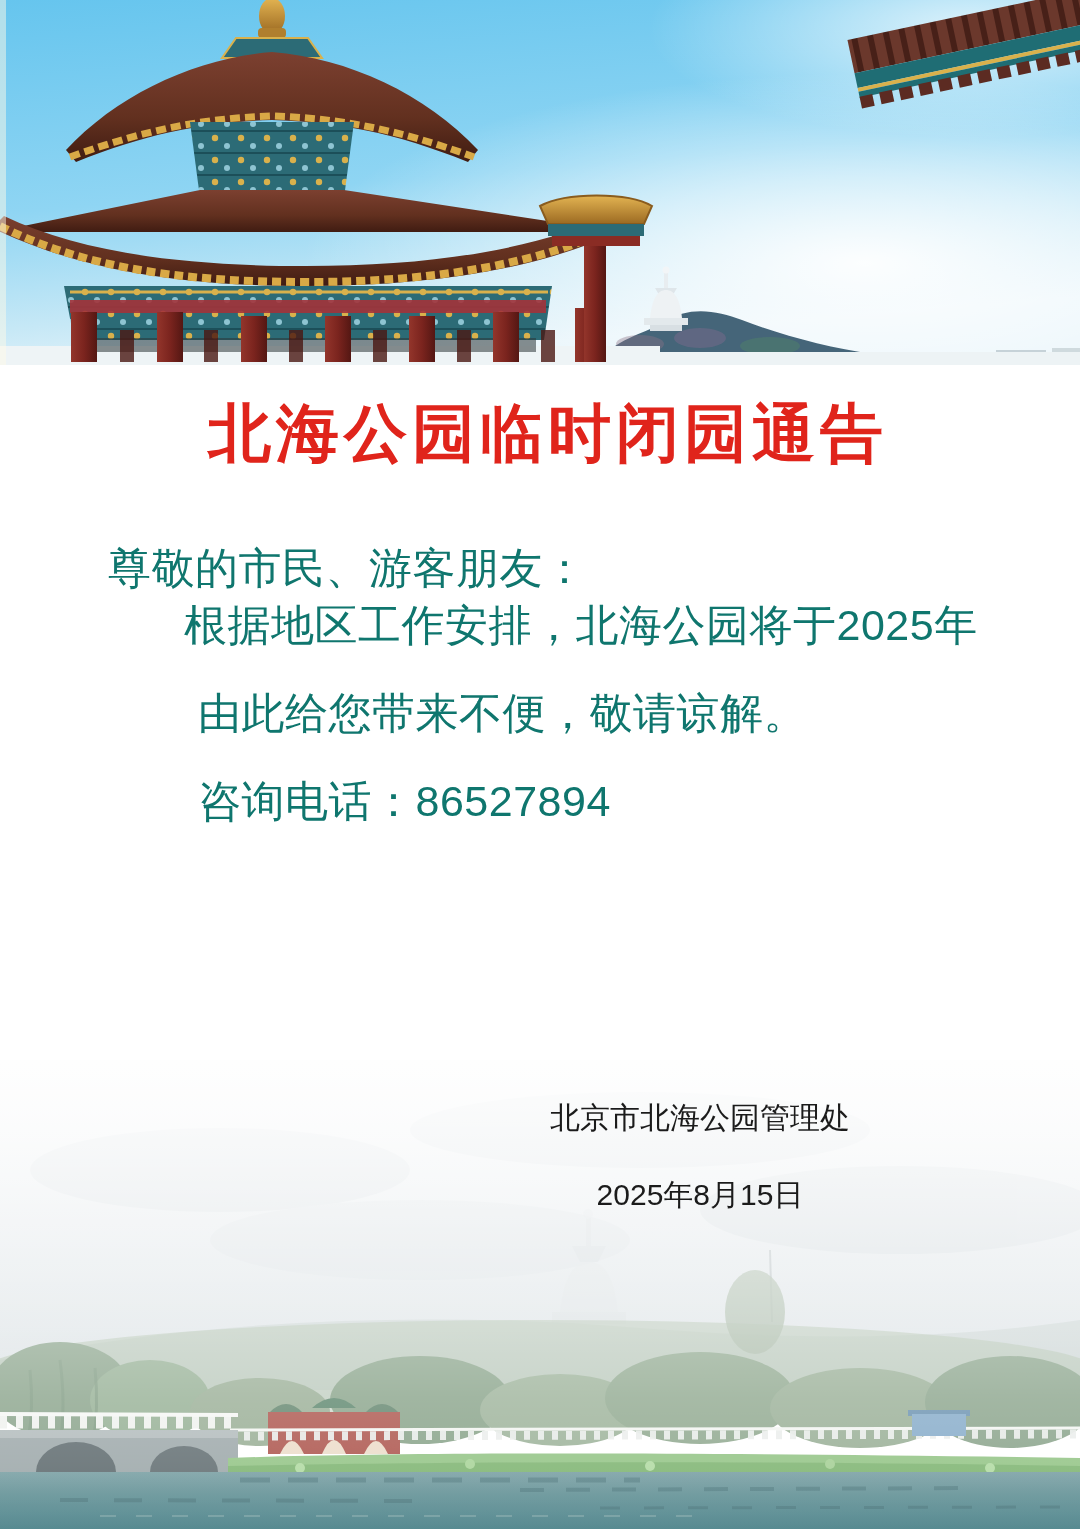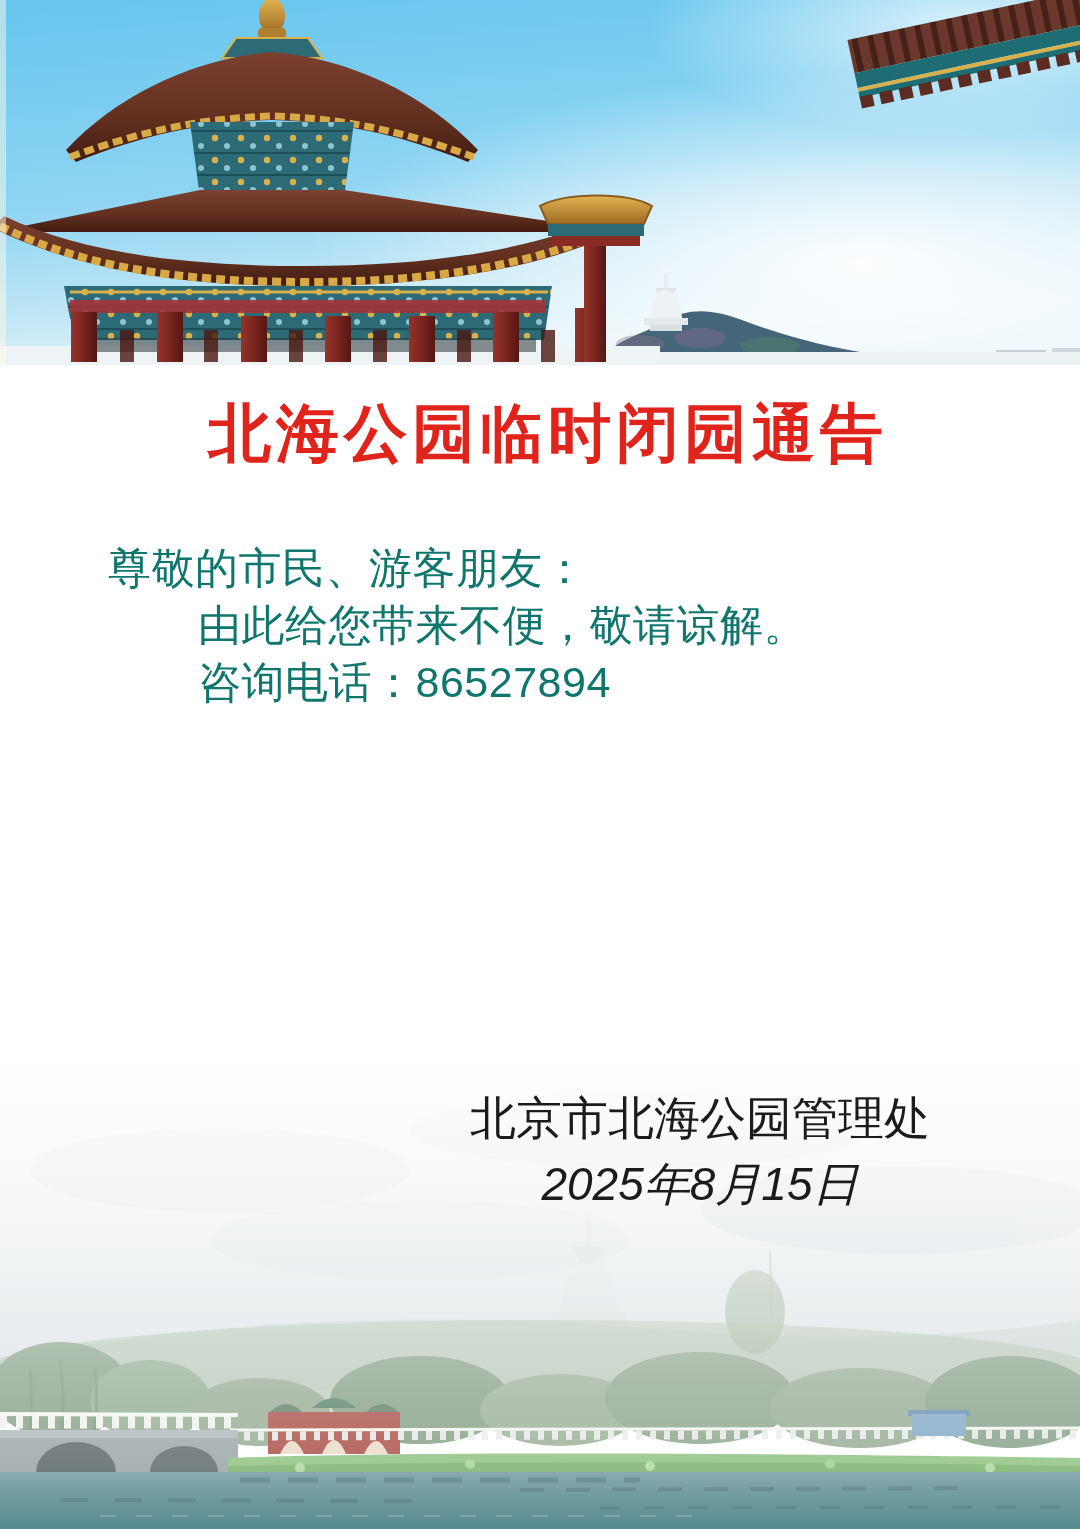--- a/index.html
+++ b/index.html
@@ -15,26 +15,26 @@
     position:absolute;top:402px;left:8px;width:1080px;
     text-align:center;color:#e0241b;font-size:63px;font-weight:700;
     letter-spacing:5px;line-height:1;white-space:nowrap;
   }
   .notice-body{
     position:absolute;top:540px;left:108px;width:880px;
     color:#0f766e;font-size:43px;line-height:57px;letter-spacing:0.5px;
   }
   .notice-body .line{white-space:nowrap;}
   .notice-body .ind-a{padding-left:76px;}
-  .notice-body .ind-b{padding-left:90px;}
+  .notice-body .ind-b{padding-left:90px;margin-top:31px;}
   .signature{
     position:absolute;top:1088px;left:400px;width:600px;
-    text-align:center;color:#1b1b1b;font-size:46px;line-height:60px;
-  }
-  .signature .date{margin-top:6px;font-style:italic;}
+    text-align:center;color:#1b1b1b;font-size:30px;line-height:60px;
+  }
+  .signature .date{margin-top:17px;}
 </style>
 </head>
 <body>
 
 <div class="poster">
 
   <div class="photo" id="photo-top">
     <svg width="1080" height="365" viewBox="0 0 1080 365" preserveAspectRatio="none">
       <defs>
         <linearGradient id="skyV" x1="0" y1="0" x2="0.25" y2="1">
@@ -274,20 +274,21 @@
       </g>
 
       <rect x="0" y="0" width="1080" height="469" fill="url(#hazeG)"></rect>
     </svg>
   </div>
 
   <div class="notice-title">北海公园临时闭园通告</div>
 
   <div class="notice-body">
     <div class="line">尊敬的市民、游客朋友：</div>
+    <div class="line ind-a">根据地区工作安排，北海公园将于2025年</div>
     <div class="line ind-b">由此给您带来不便，敬请谅解。</div>
     <div class="line ind-b">咨询电话：86527894</div>
   </div>
 
   <div class="signature">
     <div class="org">北京市北海公园管理处</div>
     <div class="date">2025年8月15日</div>
   </div>
 
 </div>

